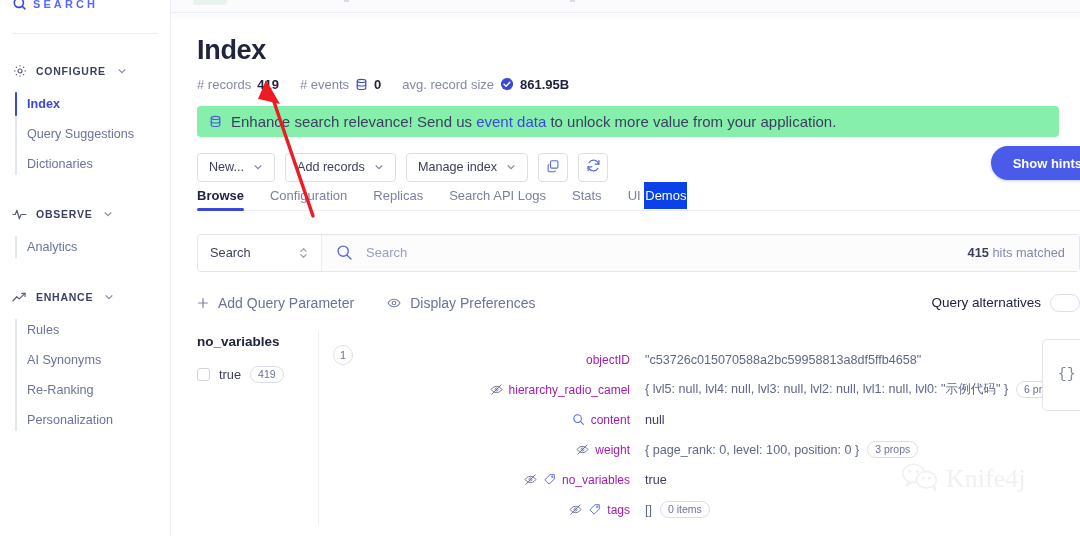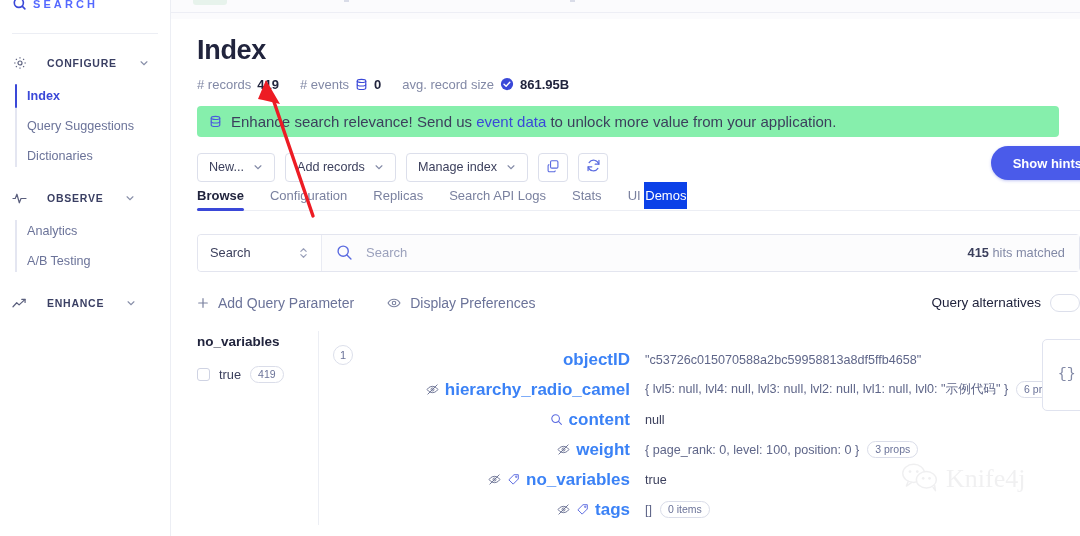--- a/index.html
+++ b/index.html
@@ -20,22 +20,22 @@
     position:relative; overflow:hidden;
   }
   .brand { display:flex; align-items:center; gap:7px; padding:0 0 0 13px; height:20px; margin-top:-6px;}
   .brand .blogo { color:#3a48d8; font-size:13px; line-height:1; }
   .brand .btxt {
     color:#5468ff; font-weight:700; font-size:11px; letter-spacing:3.1px;
   }
   .sb-divider { height:1px; background:#eceef4; margin:19px 12px 0 12px; }
 
   .sec-head {
-    display:flex; align-items:center; gap:20px;
-    padding:0 12px; height:26px; margin-top:16px; cursor:pointer;
+    display:flex; align-items:center; gap:9px;
+    padding:0 12px; height:26px; margin-top:24px; cursor:pointer;
   }
   .sec-head .sec-ico { width:15px; height:15px; color:#5a5f7d; display:flex; align-items:center; justify-content:center;}
   .sec-head .sec-lbl {
     font-size:10.5px; font-weight:700; letter-spacing:.75px; color:#3a3f63; text-transform:uppercase;
   }
   .sec-head .chev { margin-left:2px; color:#878ea8; display:flex; }
 
   .sec-items { position:relative; margin-top:7px; padding-left:23px; }
   .sec-items::before {
     content:""; position:absolute; left:15px; top:2px; bottom:2px; width:1.5px; background:#e4e6f1;
@@ -161,21 +161,21 @@
     width:20px; height:20px; border:1px solid #dcdfeb; border-radius:50%;
     display:flex; align-items:center; justify-content:center;
     font-size:11px; color:#6b7399; margin-left:14px; margin-top:0px; flex:none;
   }
   .rec-rows { flex:1; }
   .rec-row { display:flex; align-items:center; height:30px; }
   .rec-key {
     width:292px; min-width:292px; display:flex; align-items:center; justify-content:flex-end;
     gap:6px; padding-right:15px;
   }
-  .rec-key .kt { font-size:17px; font-weight:700; color:#3b82f6; white-space:nowrap;}
+  .rec-key .kt { font-size:12px; font-weight:400; color:#a21caf; white-space:nowrap;}
   .rec-key .kic { color:#5a6ae0; display:flex; align-items:center; }
   .rec-key .kic.muted { color:#6e7596; }
   .rec-val { display:flex; align-items:center; gap:8px; font-size:12.6px; color:#5f6689; white-space:nowrap; }
   .rec-val .plain { color:#3b3f5c; }
 
   .json-panel {
     position:absolute; right:-24px; top:8px; width:49px; height:72px;
     border:1px solid #e0e3ef; border-radius:5px; background:#fff;
     display:flex; align-items:center; justify-content:center;
   }
@@ -239,36 +239,41 @@
       </span>
       <span class="sec-lbl">OBSERVE</span>
       <span class="chev">
         <svg width="10" height="10" viewBox="0 0 12 12" fill="none" stroke="#878ea8" stroke-width="1.4" stroke-linecap="round">
             <path d="M2.5 4.5 6 8 9.5 4.5"></path>
           </svg>
       </span>
     </div>
     <div class="sec-items">
       <div class="nav-item">Analytics</div>
-      <div class="nav-item">A/B Testing</div>
     </div>
 
     <div class="sec-head">
       <span class="sec-ico">
         <svg width="15" height="13" viewBox="0 0 16 14" fill="none" stroke="#5a5f7d" stroke-width="1.3" stroke-linecap="round" stroke-linejoin="round">
             <path d="M1 10.5 5 6.2l2.6 2.3L14 2.5"></path>
             <path d="M10.4 2.5H14v3.4"></path>
           </svg>
       </span>
       <span class="sec-lbl">ENHANCE</span>
       <span class="chev">
         <svg width="10" height="10" viewBox="0 0 12 12" fill="none" stroke="#878ea8" stroke-width="1.4" stroke-linecap="round">
             <path d="M2.5 4.5 6 8 9.5 4.5"></path>
           </svg>
       </span>
+    </div>
+    <div class="sec-items">
+      <div class="nav-item">Rules</div>
+      <div class="nav-item">AI Synonyms</div>
+      <div class="nav-item">Re-Ranking</div>
+      <div class="nav-item">Personalization</div>
     </div>
   </aside>
 
   <section class="main">
     <div class="top-ghost">
       <div class="g1"></div>
       <div class="g2"></div>
       <div class="g3"></div>
       <div class="gline"></div>
     </div>

